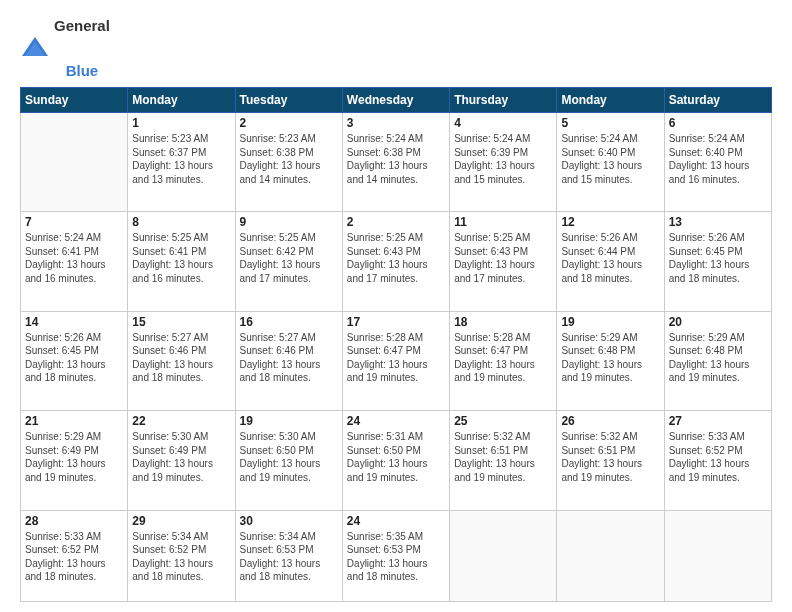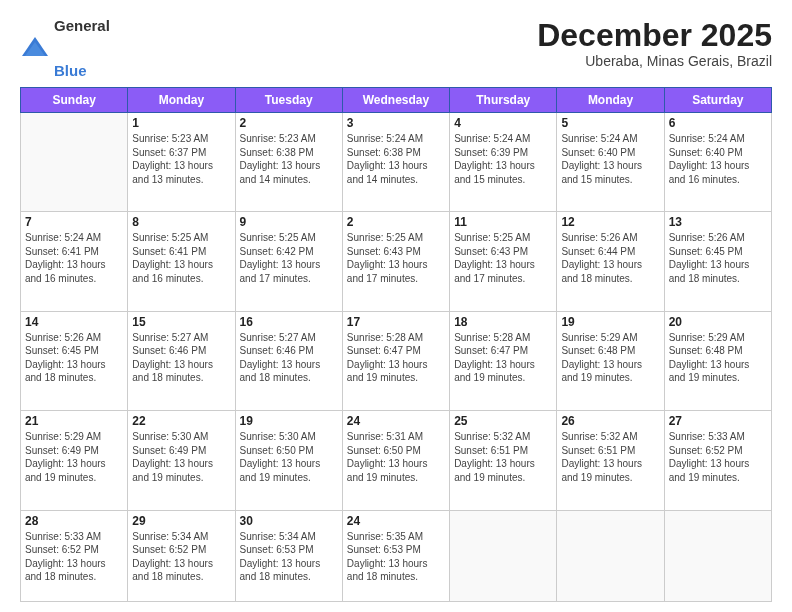--- a/index.html
+++ b/index.html
@@ -19,20 +19,21 @@
     }
     .header {
       display: flex;
       justify-content: space-between;
       align-items: flex-start;
       margin-bottom: 8px;
     }
     .logo {
       display: flex;
       align-items: center;
+      text-align: center;
     }
     .logo-text {
       display: flex;
       flex-direction: column;
       line-height: 1.1;
     }
     .logo-general {
       font-size: 15px;
       font-weight: bold;
       color: #333;
@@ -62,27 +63,27 @@
       color: #444;
     }
     .calendar {
       flex: 1;
       border: 1px solid #ccc;
       border-collapse: collapse;
       width: 100%;
       table-layout: fixed;
     }
     .calendar th {
-      background: #8b5cf6;
+      background: #0c4a6e;
       color: #fff;
       font-size: 12px;
       font-weight: bold;
       padding: 5px 4px;
       border: 1px solid #2e5aaa;
-      text-align: center;
+      text-align: left;
     }
     .calendar td {
       border: 1px solid #ccc;
       vertical-align: top;
       padding: 3px 4px;
       font-size: 9.5px;
       color: #333;
       height: 85px;
     }
     .cell-day {
@@ -108,24 +109,20 @@
     <div class="logo">
       <svg class="logo-icon" viewBox="0 0 30 30">
         <polygon points="15,3 28,22 2,22" fill="#3a7bd5"></polygon>
         <polygon points="15,8 25,22 5,22" fill="#5a9be8" opacity="0.5"></polygon>
       </svg>
       <div class="logo-text">
         <span class="logo-general">General</span>
         <span class="logo-blue">Blue</span>
       </div>
     </div>
-    <div class="title-block">
-      <div class="month-title">December 2025</div>
-      <div class="location">Uberaba, Minas Gerais, Brazil</div>
-    </div>
   </div>
 
   <table class="calendar">
     <thead>
       <tr>
       <th>Sunday</th>
           <th>Monday</th>
           <th>Tuesday</th>
           <th>Wednesday</th>
           <th>Thursday</th>

